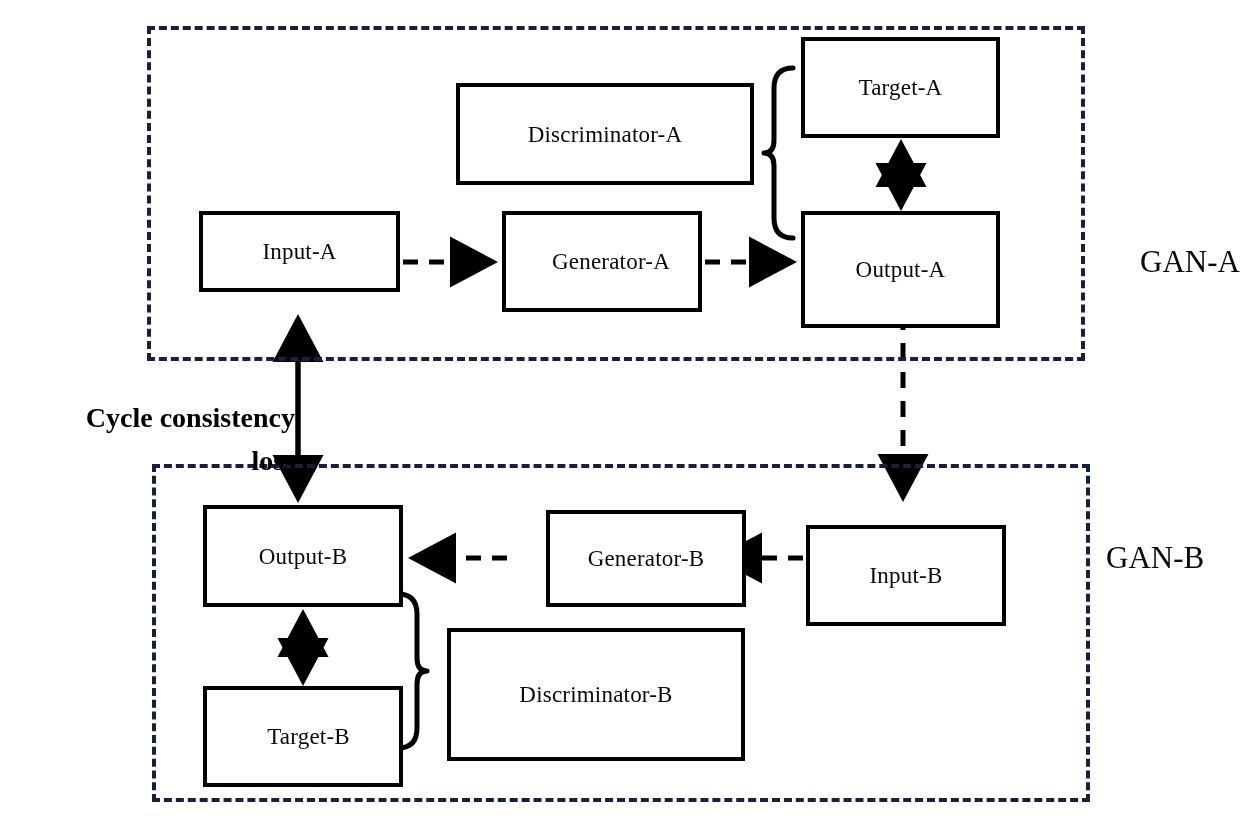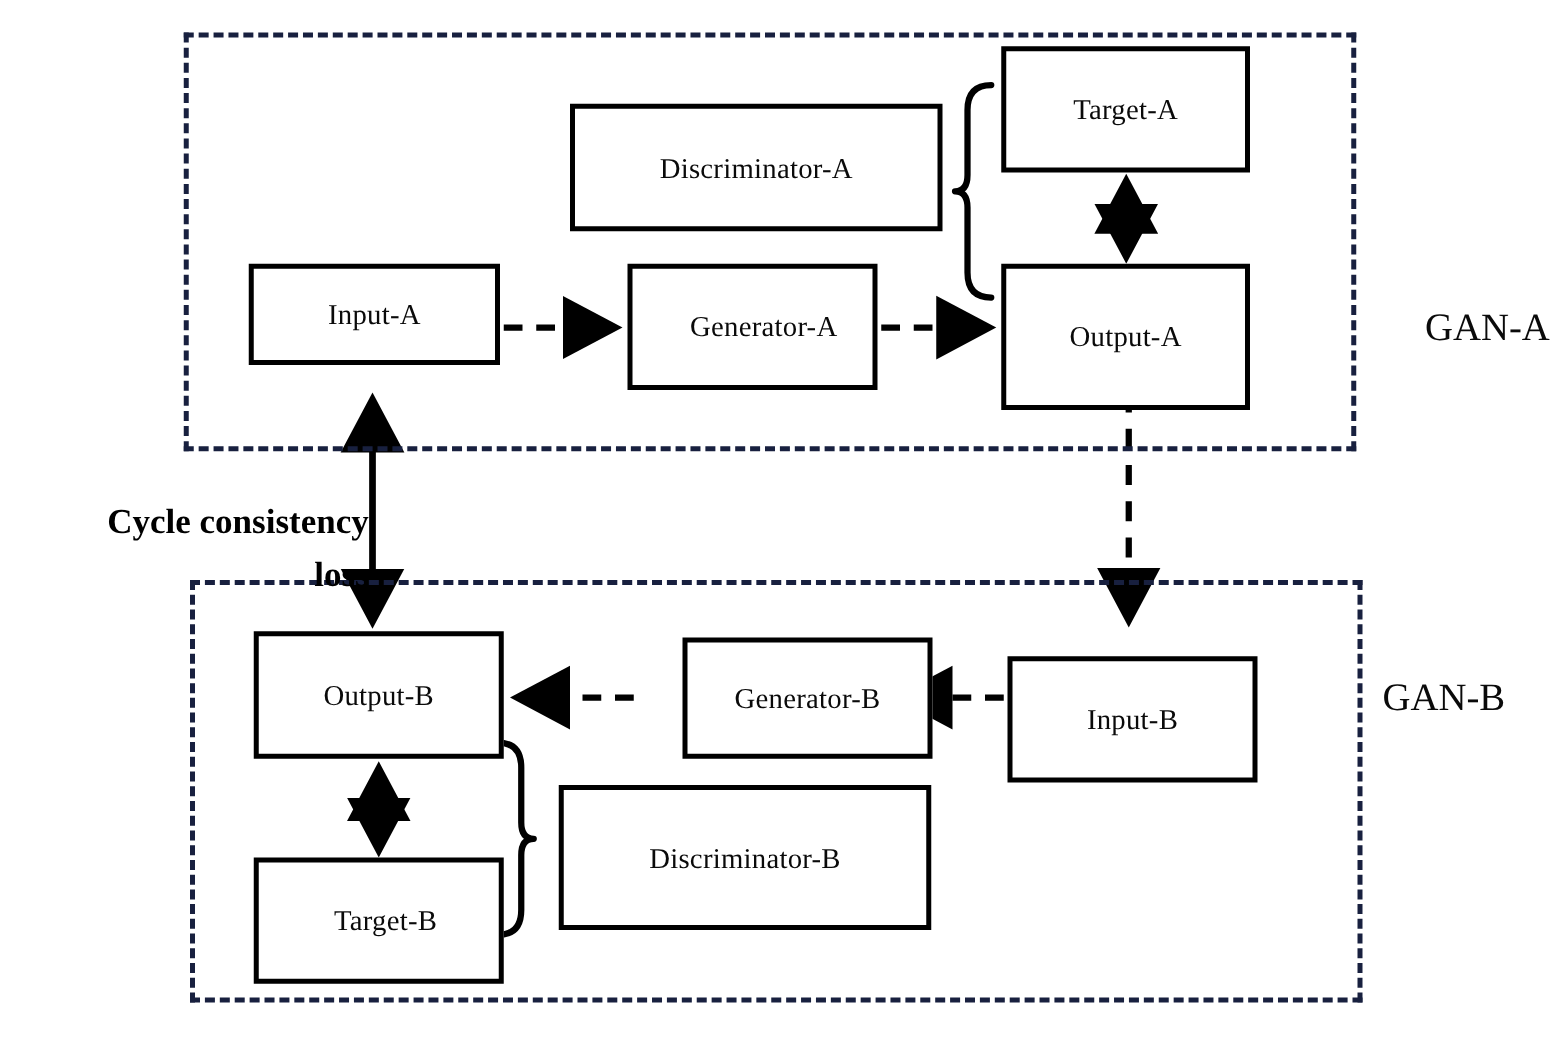--- a/index.html
+++ b/index.html
@@ -159,21 +159,21 @@
   </div>
 
   <div class="node-box" style="left:510px; top:510px; width:200px; height:97px;margin-left:36px;">
     <span class="node-label">Generator-B</span>
   </div>
 
   <div class="node-box" style="left:806px; top:525px; width:200px; height:101px;">
     <span class="node-label">Input-B</span>
   </div>
 
-  <div class="node-box" style="left:447px; top:628px; width:298px; height:116px;">
+  <div class="node-box" style="left:447px; top:628px; width:298px; height:133px;">
     <span class="node-label">Discriminator-B</span>
   </div>
 
   <div class="node-box" style="left:203px; top:686px; width:200px; height:101px;padding-left:11px;">
     <span class="node-label">Target-B</span>
   </div>
 
 </div>
 
 </body></html>

